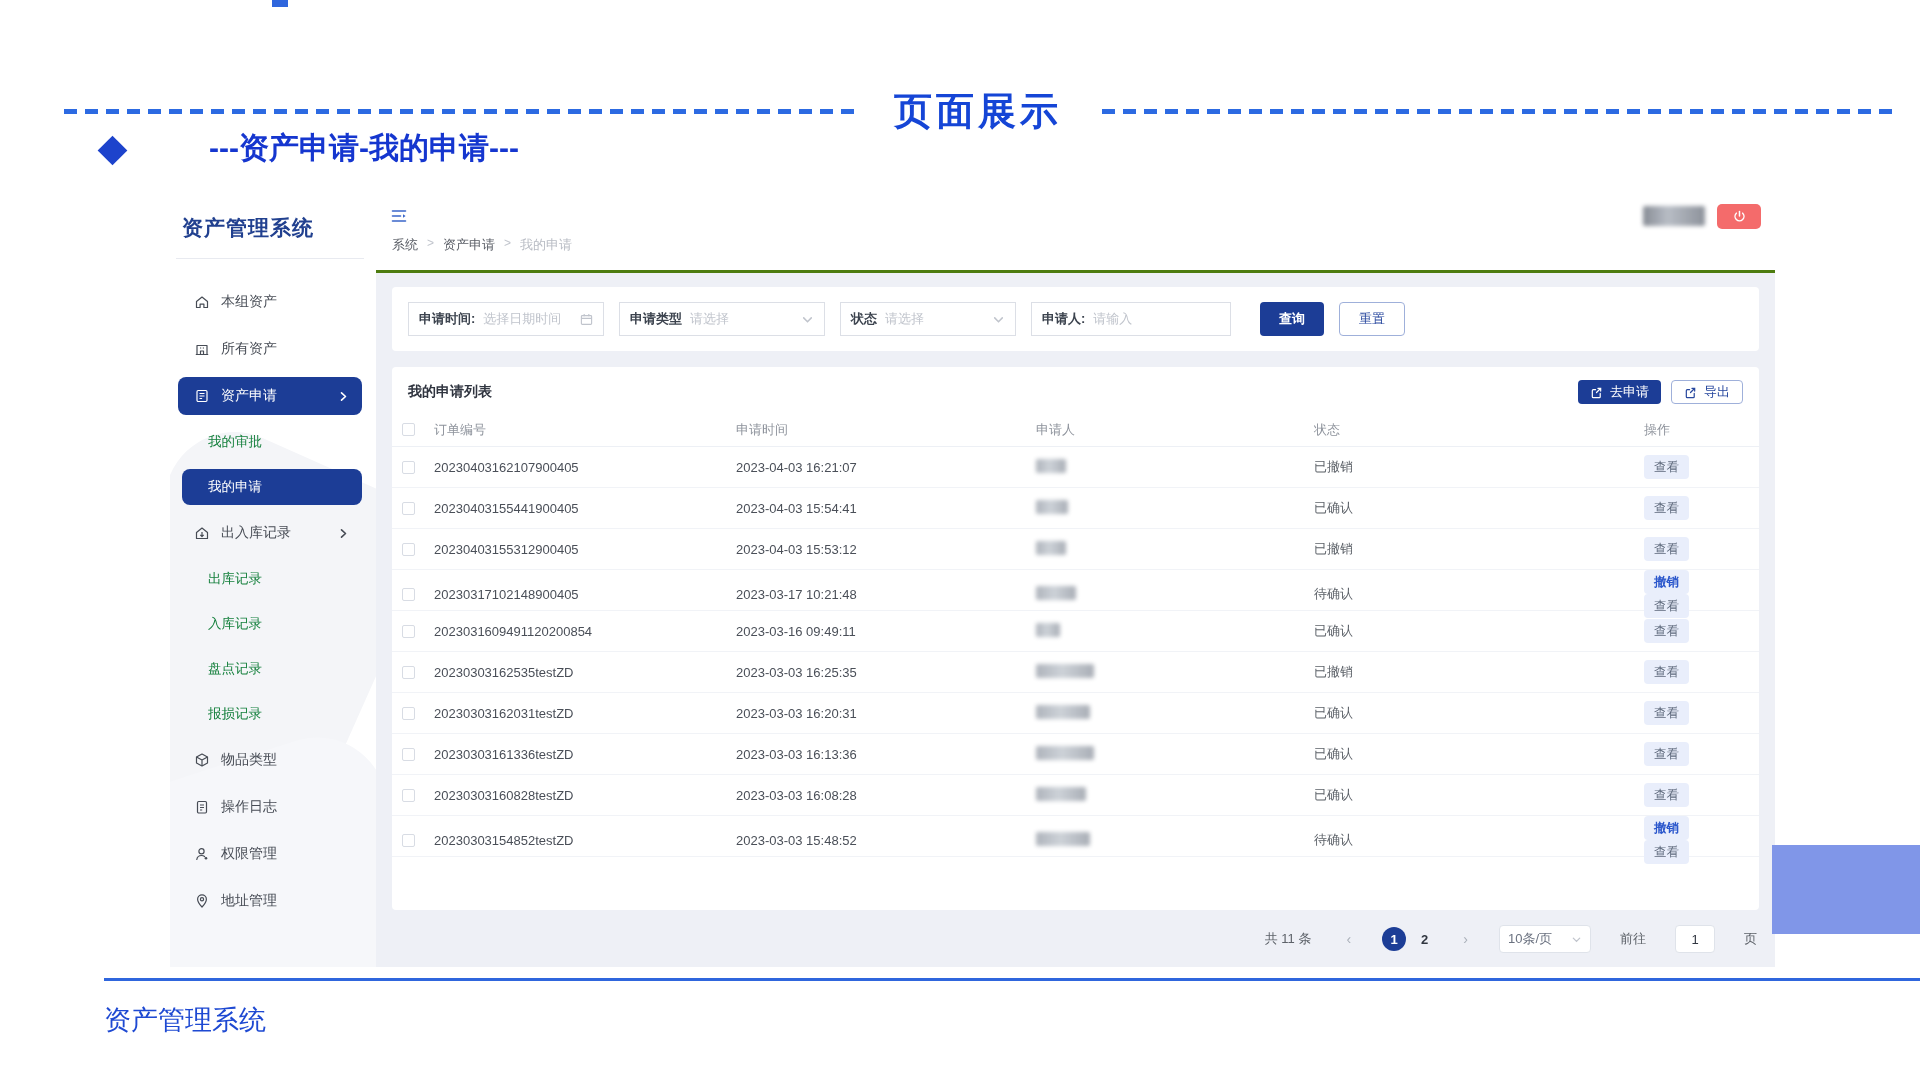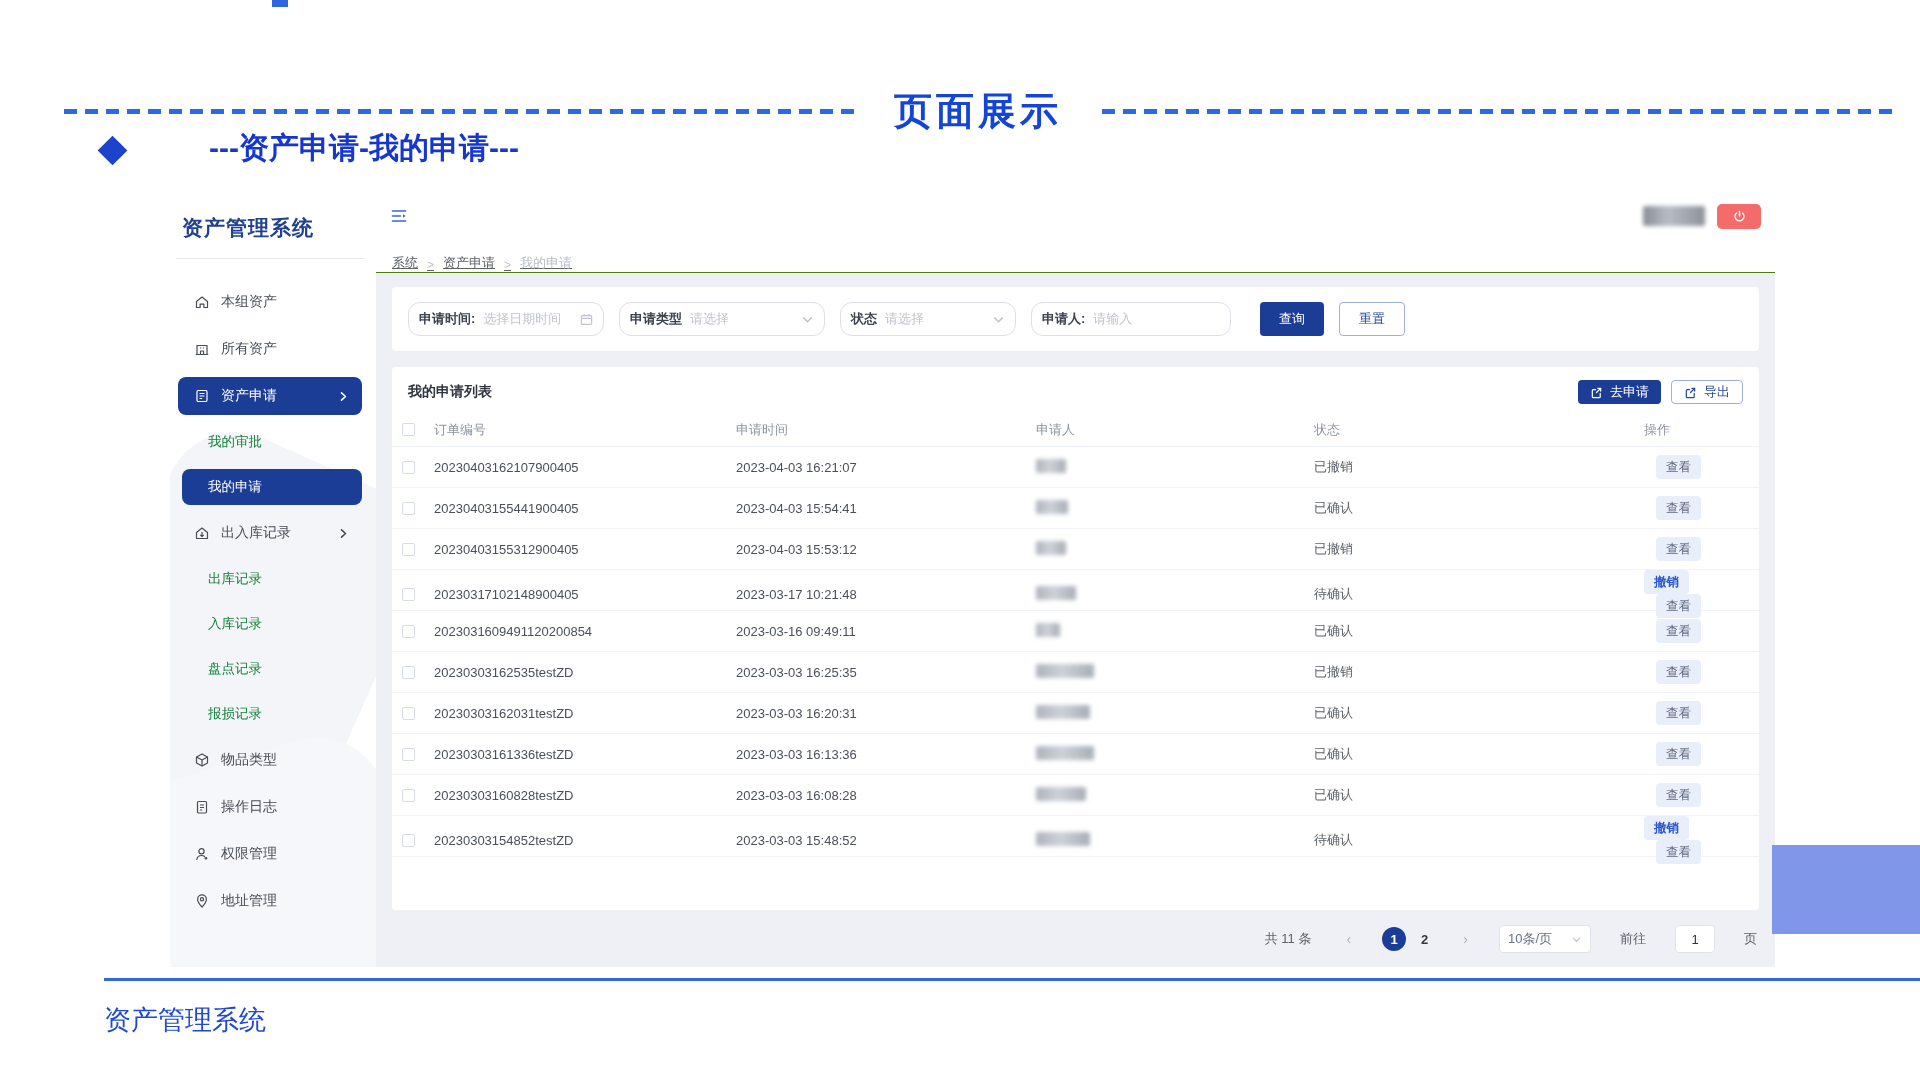--- a/index.html
+++ b/index.html
@@ -40,56 +40,56 @@
 
   
   .main { flex:1; display:flex; flex-direction:column; background:#eef0f6; min-width:0; }
   .topbar { height:40px; background:#fff; display:flex; align-items:center; padding:0 14px; }
   .collapse-btn { display:flex; color:#3a66c9; cursor:pointer; }
   .collapse-btn svg { width:18px; height:18px; }
   .topbar-right { margin-left:auto; display:flex; align-items:center; gap:12px; }
   .user-redact { width:62px; height:20px; border-radius:2px; background:linear-gradient(90deg,#878c95,#b8bdc5 40%,#8d929b); filter:blur(2px); }
   .logout-btn { width:44px; height:25px; background:#f46b6b; border:none; border-radius:5px; display:flex; align-items:center; justify-content:center; color:#fff; cursor:pointer; }
   .logout-btn svg { width:13px; height:13px; }
-  .breadcrumb { height:37px; background:#fff; border-bottom:1px solid #4d7c0f; display:flex; align-items:flex-end; gap:9px; padding-left:16px; font-size:13px;text-decoration:underline; }
+  .breadcrumb { height:37px; background:#fff; border-bottom:3px solid #4d7c0f; display:flex; align-items:flex-start; gap:9px; padding-left:16px; font-size:13px; }
   .bc-item { color:#5a5e66; cursor:pointer; }
   .bc-item.current { color:#b8bcc4; cursor:default; }
   .bc-sep { color:#c0c4cc; font-size:12px; }
 
   .content { flex:1; padding:14px 16px 0 16px; display:flex; flex-direction:column; min-height:0; }
 
   
   .filter-card { background:#fff; border-radius:4px; padding:15px 16px; display:flex; align-items:center; gap:15px; flex:none; }
-  .f-box { height:34px; border:1px solid #dcdfe6; border-radius:12px; display:flex; align-items:center; padding:0 10px; background:#fff; cursor:text; }
+  .f-box { height:34px; border:1px solid #dcdfe6; border-radius:0; display:flex; align-items:center; padding:0 10px; background:#fff; cursor:text; }
   .f-label { font-weight:bold; color:#3c434e; margin-right:8px; white-space:nowrap; }
   .f-ph { color:#c0c4cc; white-space:nowrap; overflow:hidden; }
   .f-icon { margin-left:auto; color:#c0c4cc; display:flex; padding-left:8px; }
   .f-icon svg { width:13px; height:13px; }
   .w-time { width:196px; } .w-type { width:206px; } .w-status { width:176px; } .w-person { width:200px; }
   .btn { height:34px; border-radius:4px; font-size:13px; cursor:pointer; display:flex; align-items:center; justify-content:center; }
   .btn-primary { background:#1c3d96; color:#fff; border:none; padding:0 19px; }
   .btn-outline { background:#fff; color:#27479e; border:1px solid #9fb0da; padding:0 19px; }
-  .btn-search { margin-left:14px; }
+  .btn-search { margin-left:14px;font-weight:bold; }
 
   
   .list-card { background:#fff; border-radius:4px; margin-top:16px; height:543px; display:flex; flex-direction:column; flex:none; }
   .list-head { display:flex; align-items:center; padding:13px 16px 9px 16px; }
   .list-title { font-size:14px; font-weight:bold; color:#303540; }
   .head-btns { margin-left:auto; display:flex; gap:10px; }
   .btn-sm { height:24px; padding:0 12px; gap:7px; font-size:13px; }
   .btn-sm svg { width:13px; height:13px; }
 
   .t-grid { display:grid; grid-template-columns:32px 302px 300px 278px 330px 1fr; align-items:center; padding:0 16px 0 10px; }
   .t-header { height:34px; color:#8e939c; border-bottom:1px solid #edf0f5; }
   .t-row { height:41px; border-bottom:1px solid #f1f3f7; color:#4a4f58; }
   .cbx { width:13px; height:13px; border:1px solid #d8dce4; border-radius:2px; background:#fff; cursor:pointer; }
   .cell-redact { height:14px; border-radius:2px; background:linear-gradient(90deg,#aeb3bb,#cdd2d8 45%,#a9aeb6); filter:blur(2px); }
   .cell-status { color:#5d6269; }
   .a-btn { height:24px; padding:0 10px; border:none; border-radius:4px; background:#e9eefb; font-size:12.5px; cursor:pointer; margin-right:9px; }
-  .a-view { color:#5f6a7d;margin-left:12px; }
+  .a-view { color:#5f6a7d; }
   .a-revoke { color:#2b57cc; font-weight:bold; }
 
   
   .pagination { margin-top:15px; display:flex; align-items:center; justify-content:flex-end; gap:29px; color:#5d6269; font-size:13px; padding-right:2px; flex:none; }
   .pg-total { margin-right:4px; }
   .pg-arrow { color:#aab0b9; cursor:pointer; font-size:14px; padding:0 2px; }
   .pg-num { cursor:pointer; color:#303640; padding:0 4px; font-weight:bold; }
   .pg-active { width:24px; height:24px; border-radius:50%; background:#1c3d96; color:#fff; display:flex; align-items:center; justify-content:center; cursor:default; font-weight:bold; }
   .pg-size { width:92px; height:28px; border:1px solid #dfe3ea; border-radius:4px; display:flex; align-items:center; padding:0 8px; color:#6b7280; background:#fff; cursor:pointer; }
   .pg-size .f-icon svg { width:11px; height:11px; }

